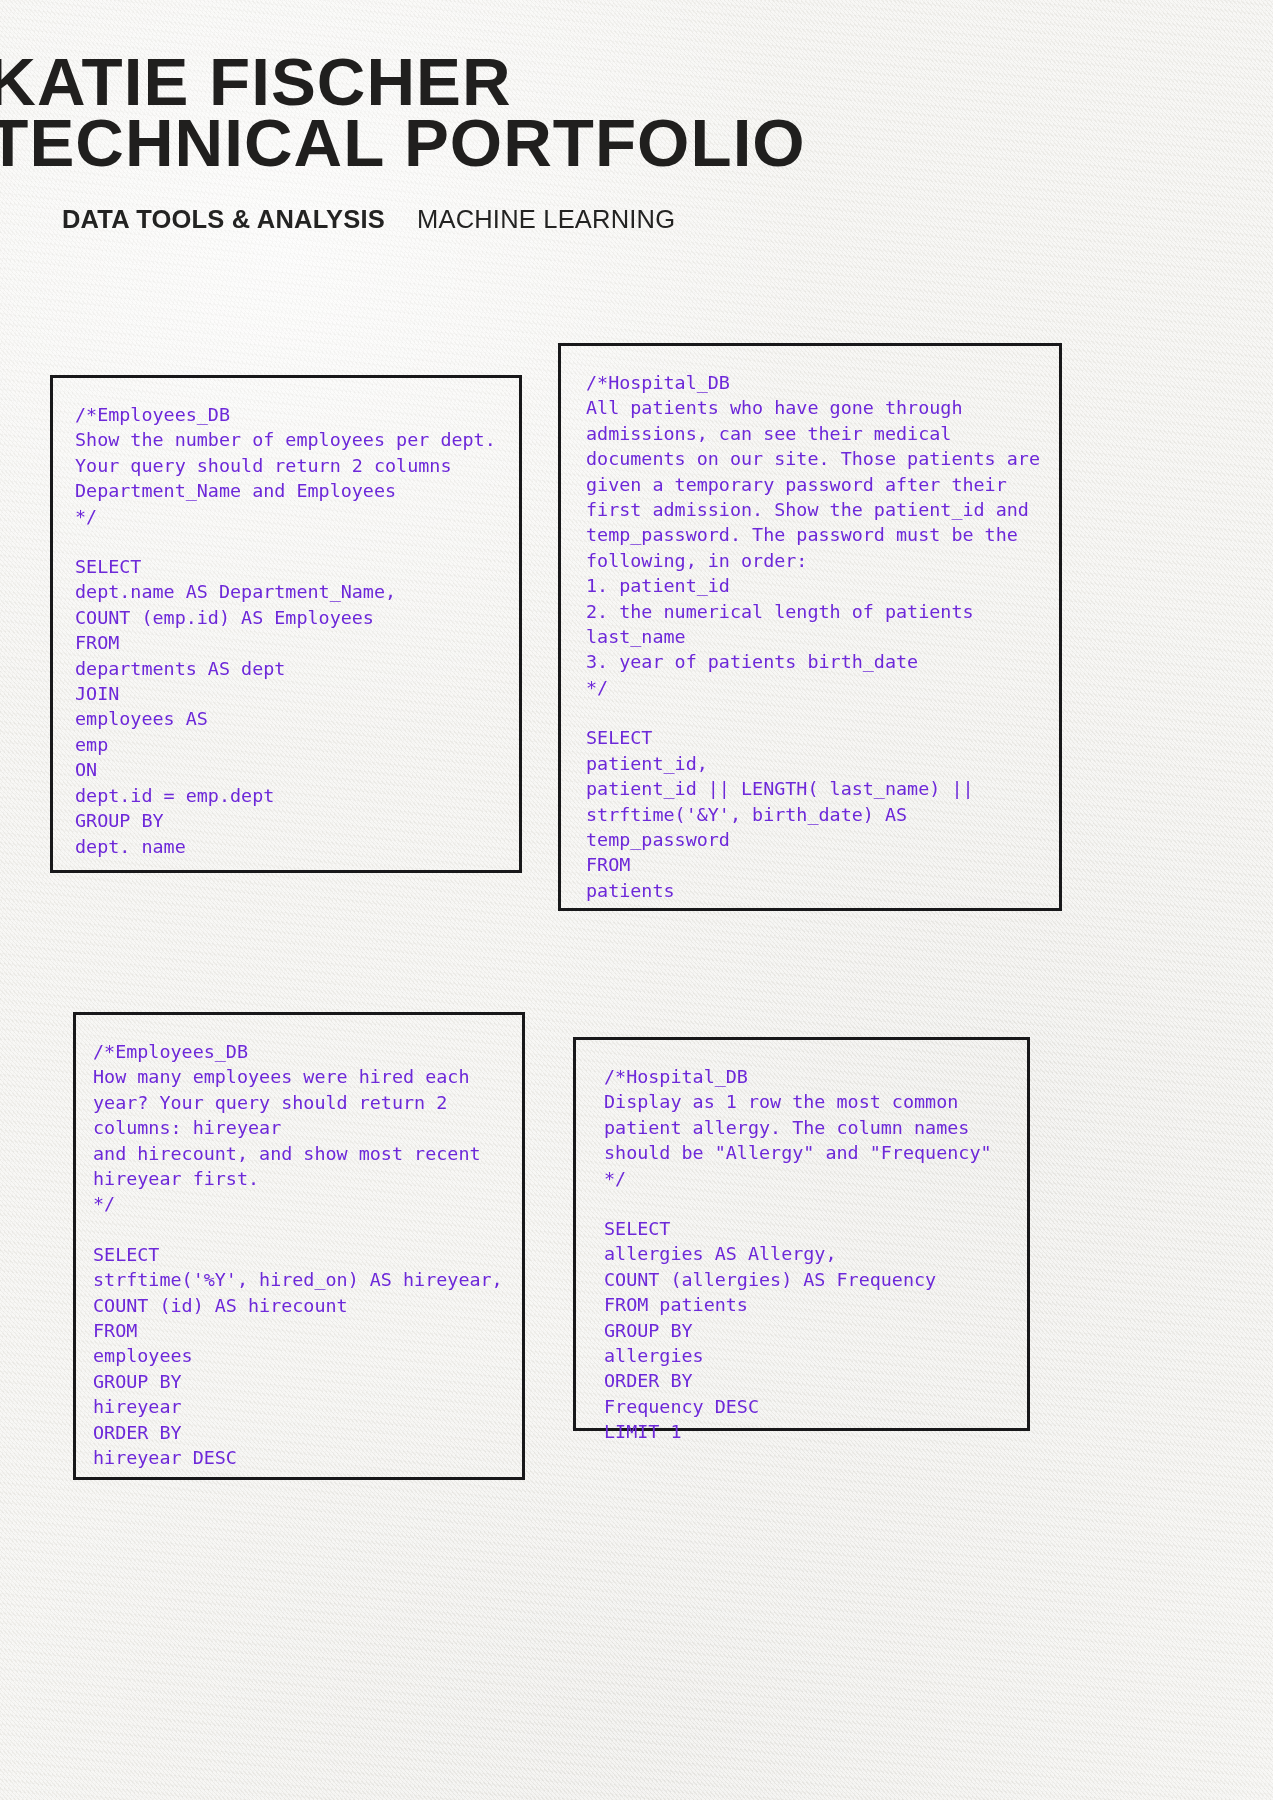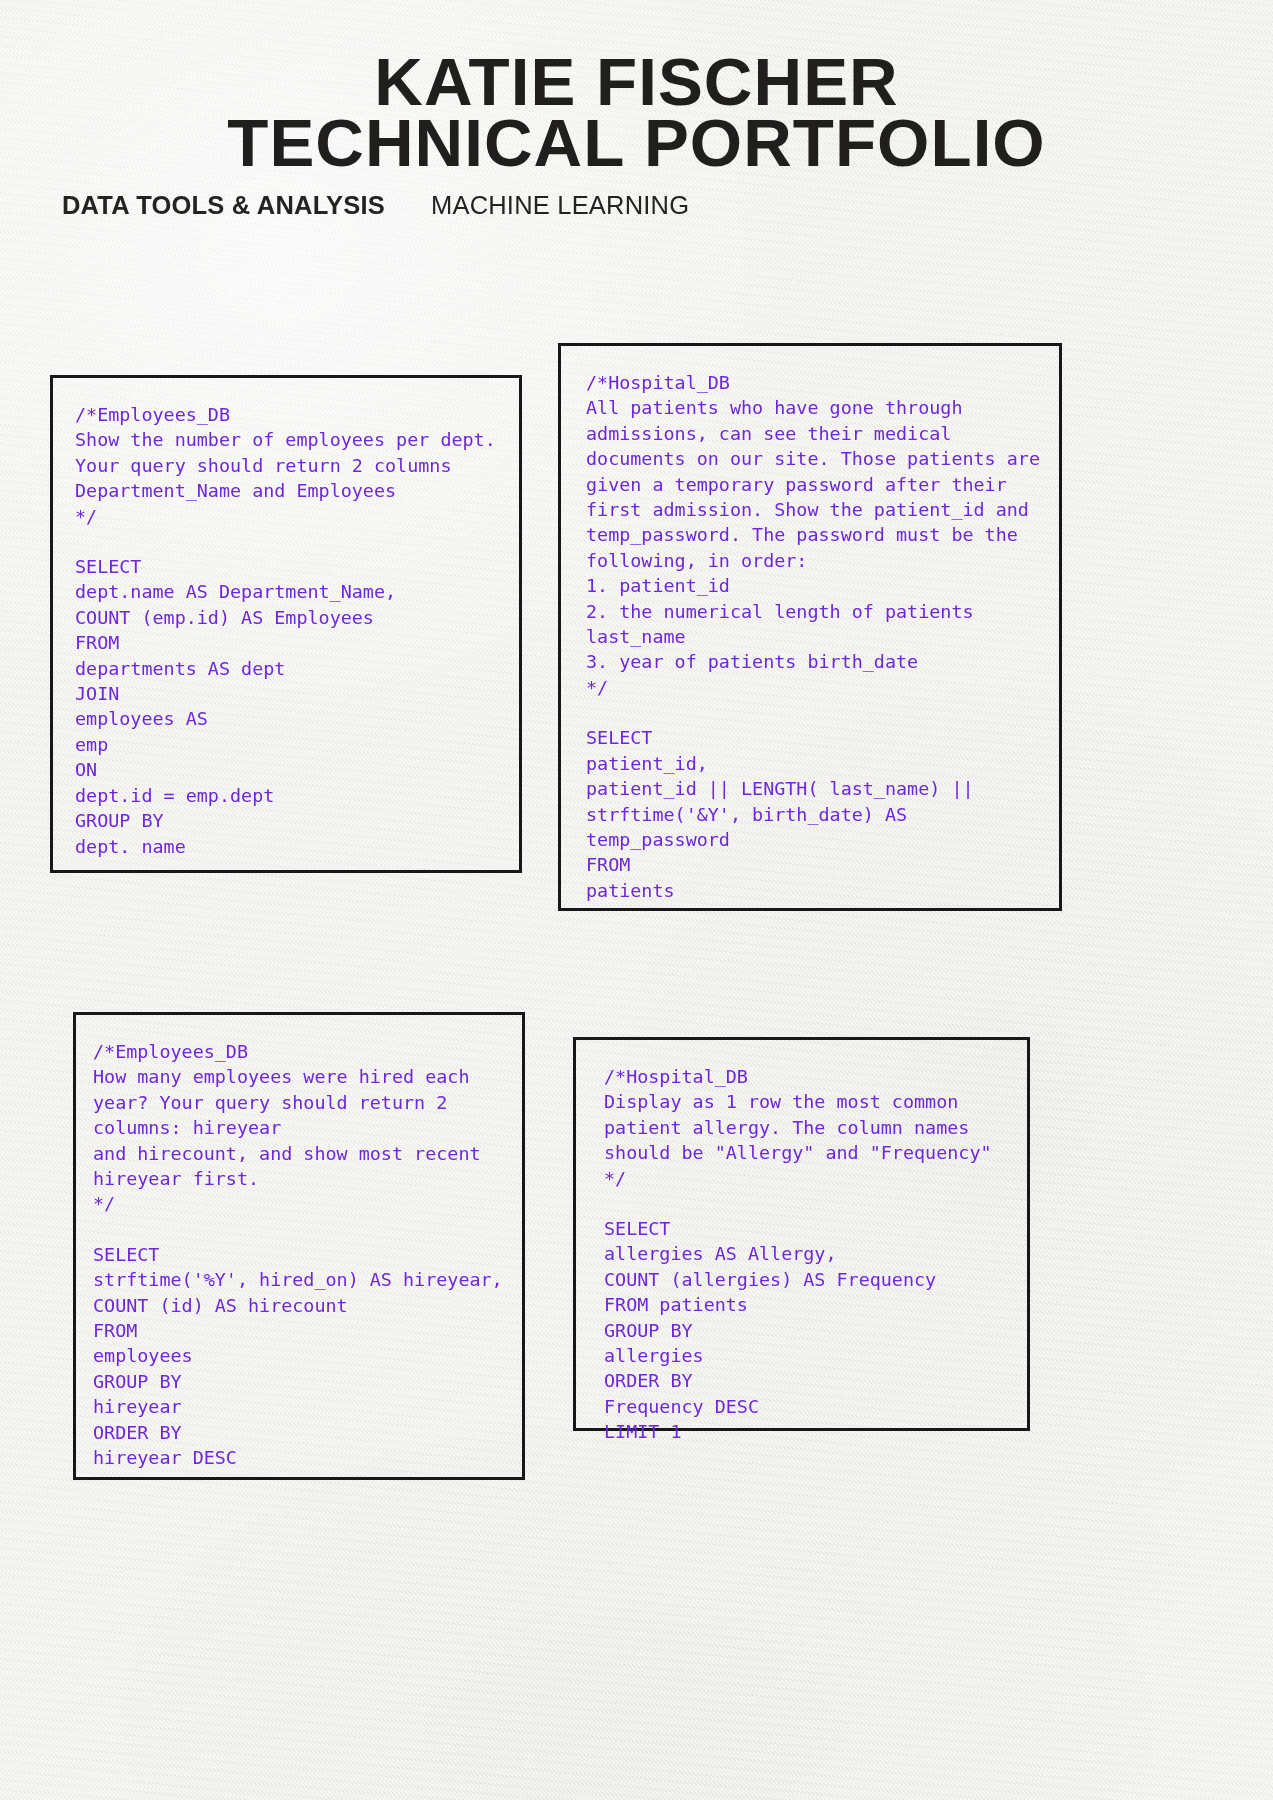--- a/index.html
+++ b/index.html
@@ -34,43 +34,42 @@
   .page {
     position: relative;
     z-index: 1;
     width: 1273px;
     height: 1800px;
   }
 
   
   .masthead {
     padding-top: 52px;
-    text-align: center;
   }
   .title-line {
     display: block;
     font-family: "Liberation Sans", sans-serif;
     font-weight: 700;
     color: #201f1e;
     text-transform: uppercase;
     letter-spacing: 1px;
     line-height: 0.92;
     transform: scaleX(1.02);
   }
   .title-line-1 { font-size: 66px; }
   .title-line-2 { font-size: 66px; }
 
   .nav {
-    margin-top: 18px;
+    margin-top: 32px;
     padding-left: 62px;
     padding-right: 62px;
     display: flex;
     align-items: baseline;
     justify-content: flex-start;
-    gap: 46px;
+    gap: 32px;
   }
   .nav-item {
     font-size: 25.5px;
     letter-spacing: 0.2px;
     color: #232322;
     white-space: nowrap;
   }
   .nav-item.active { font-weight: 700; }
 
   

